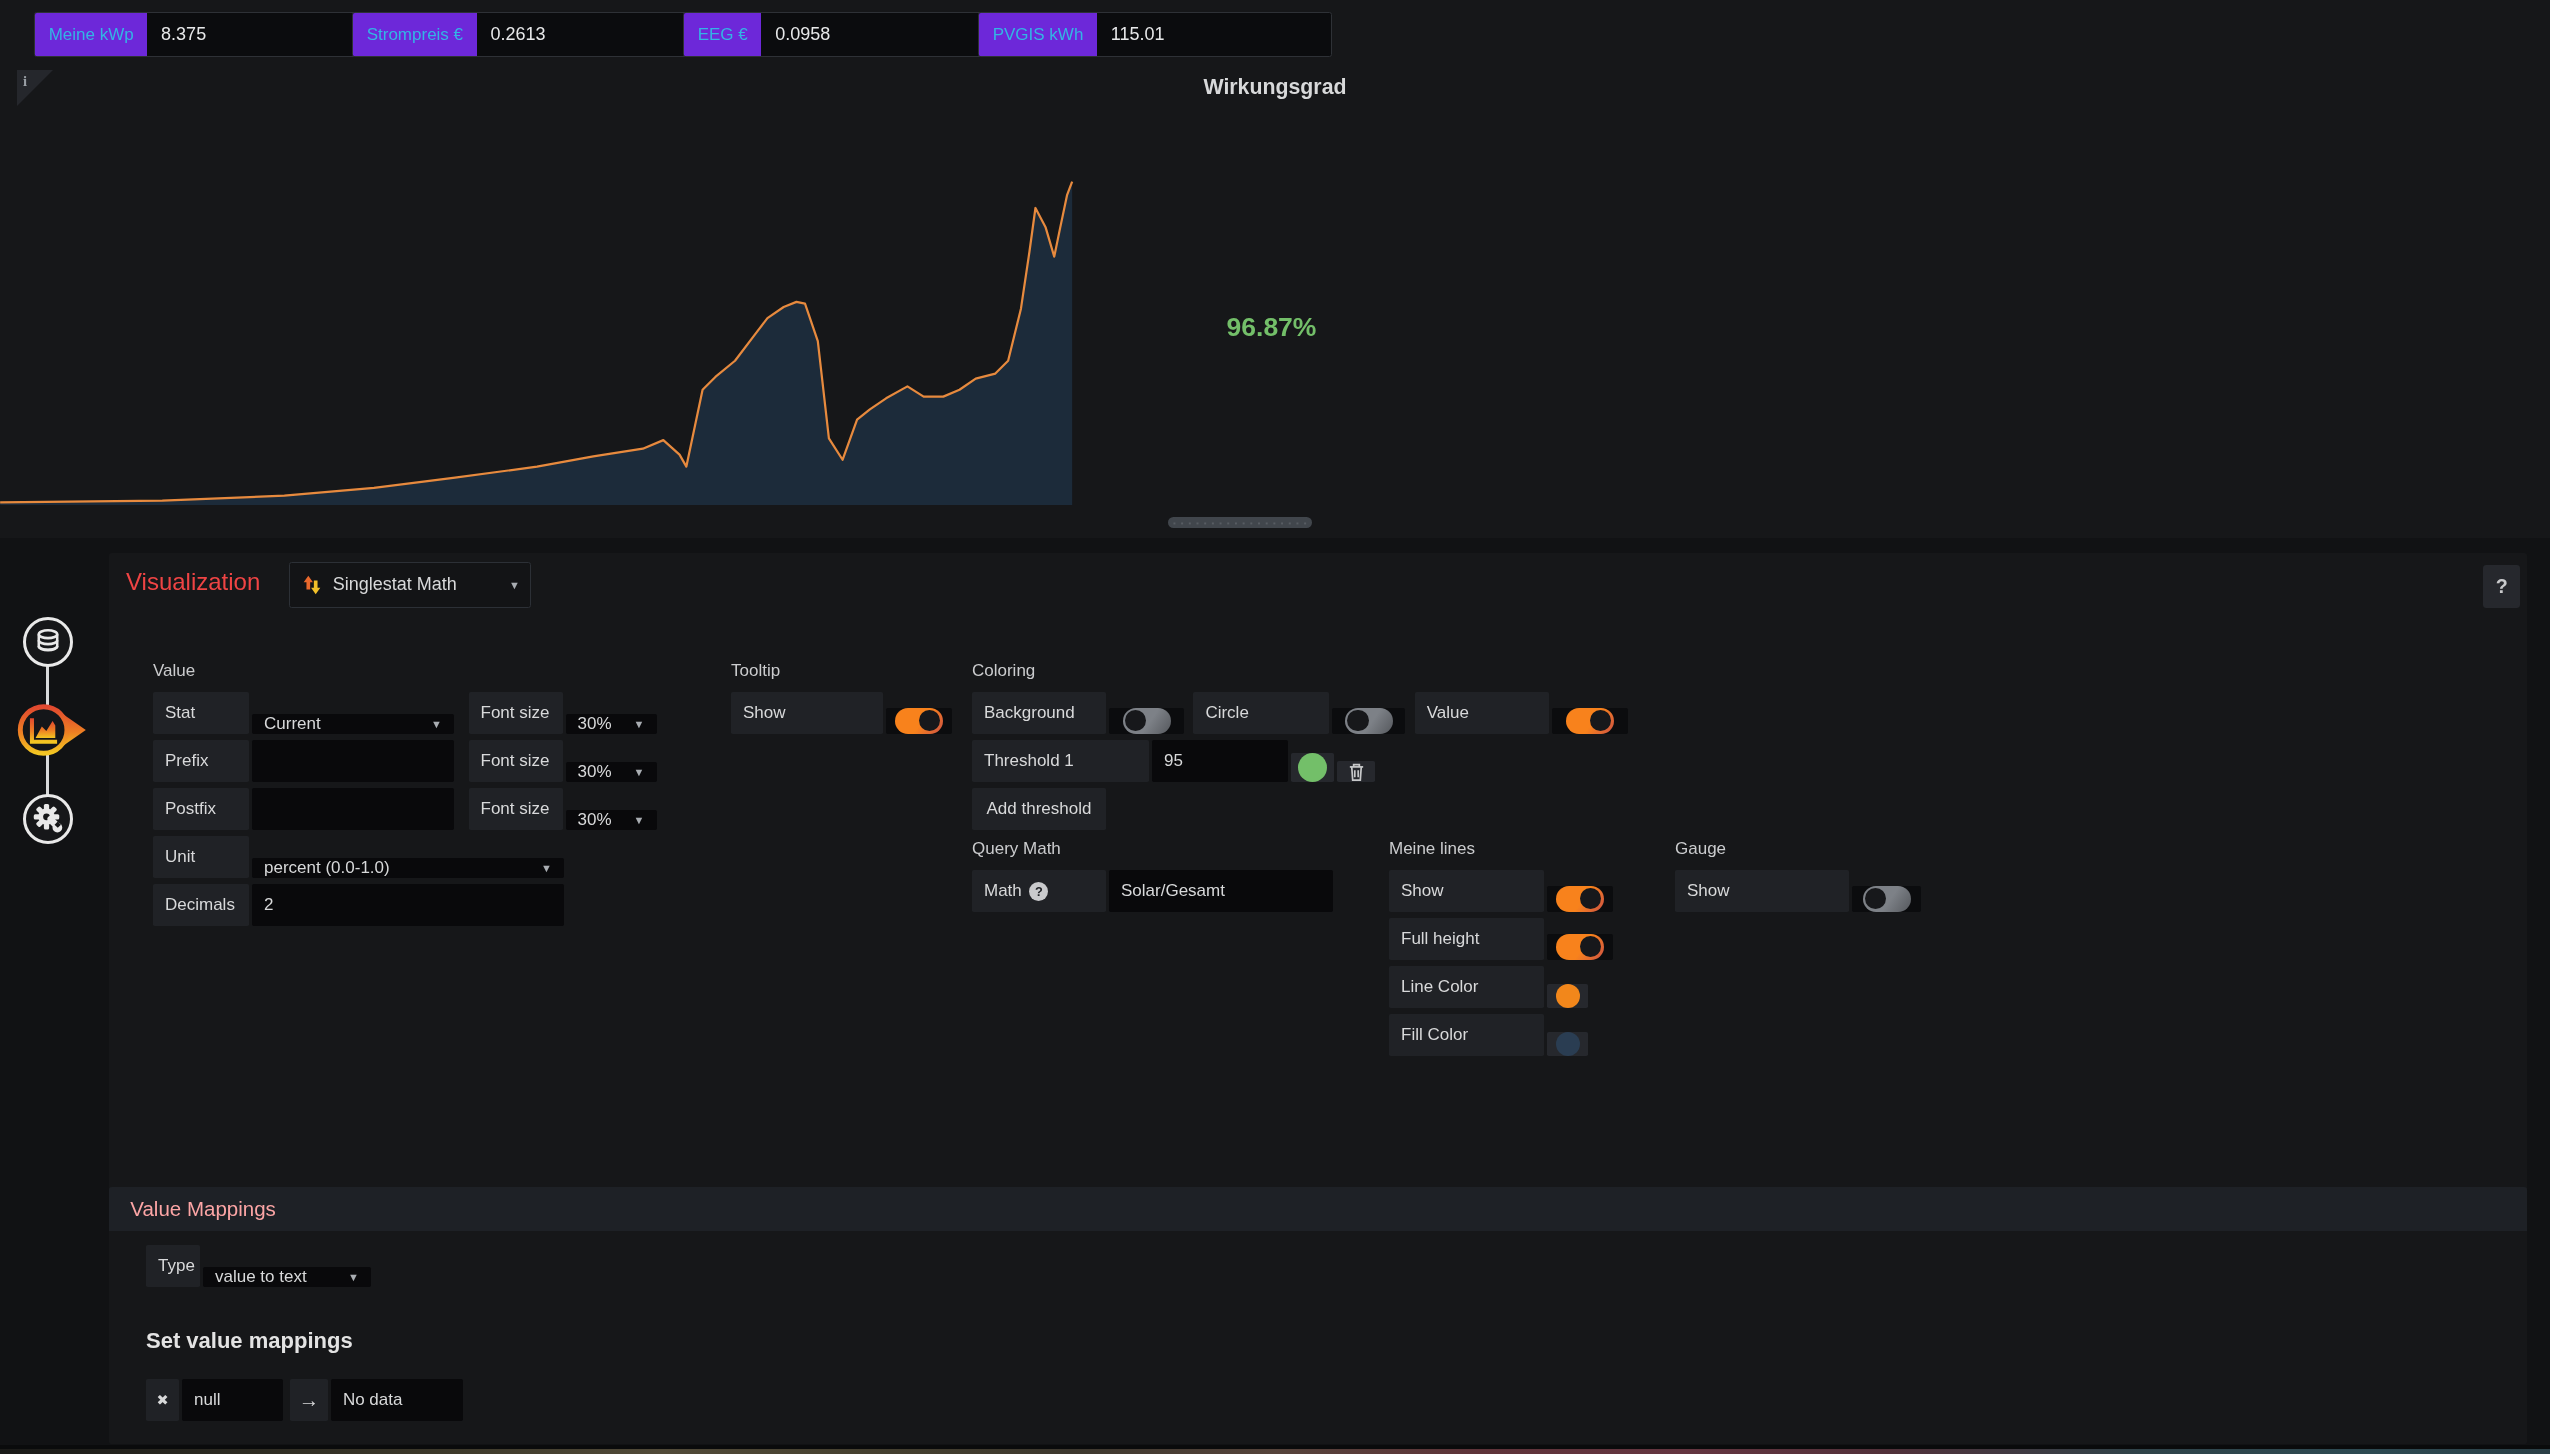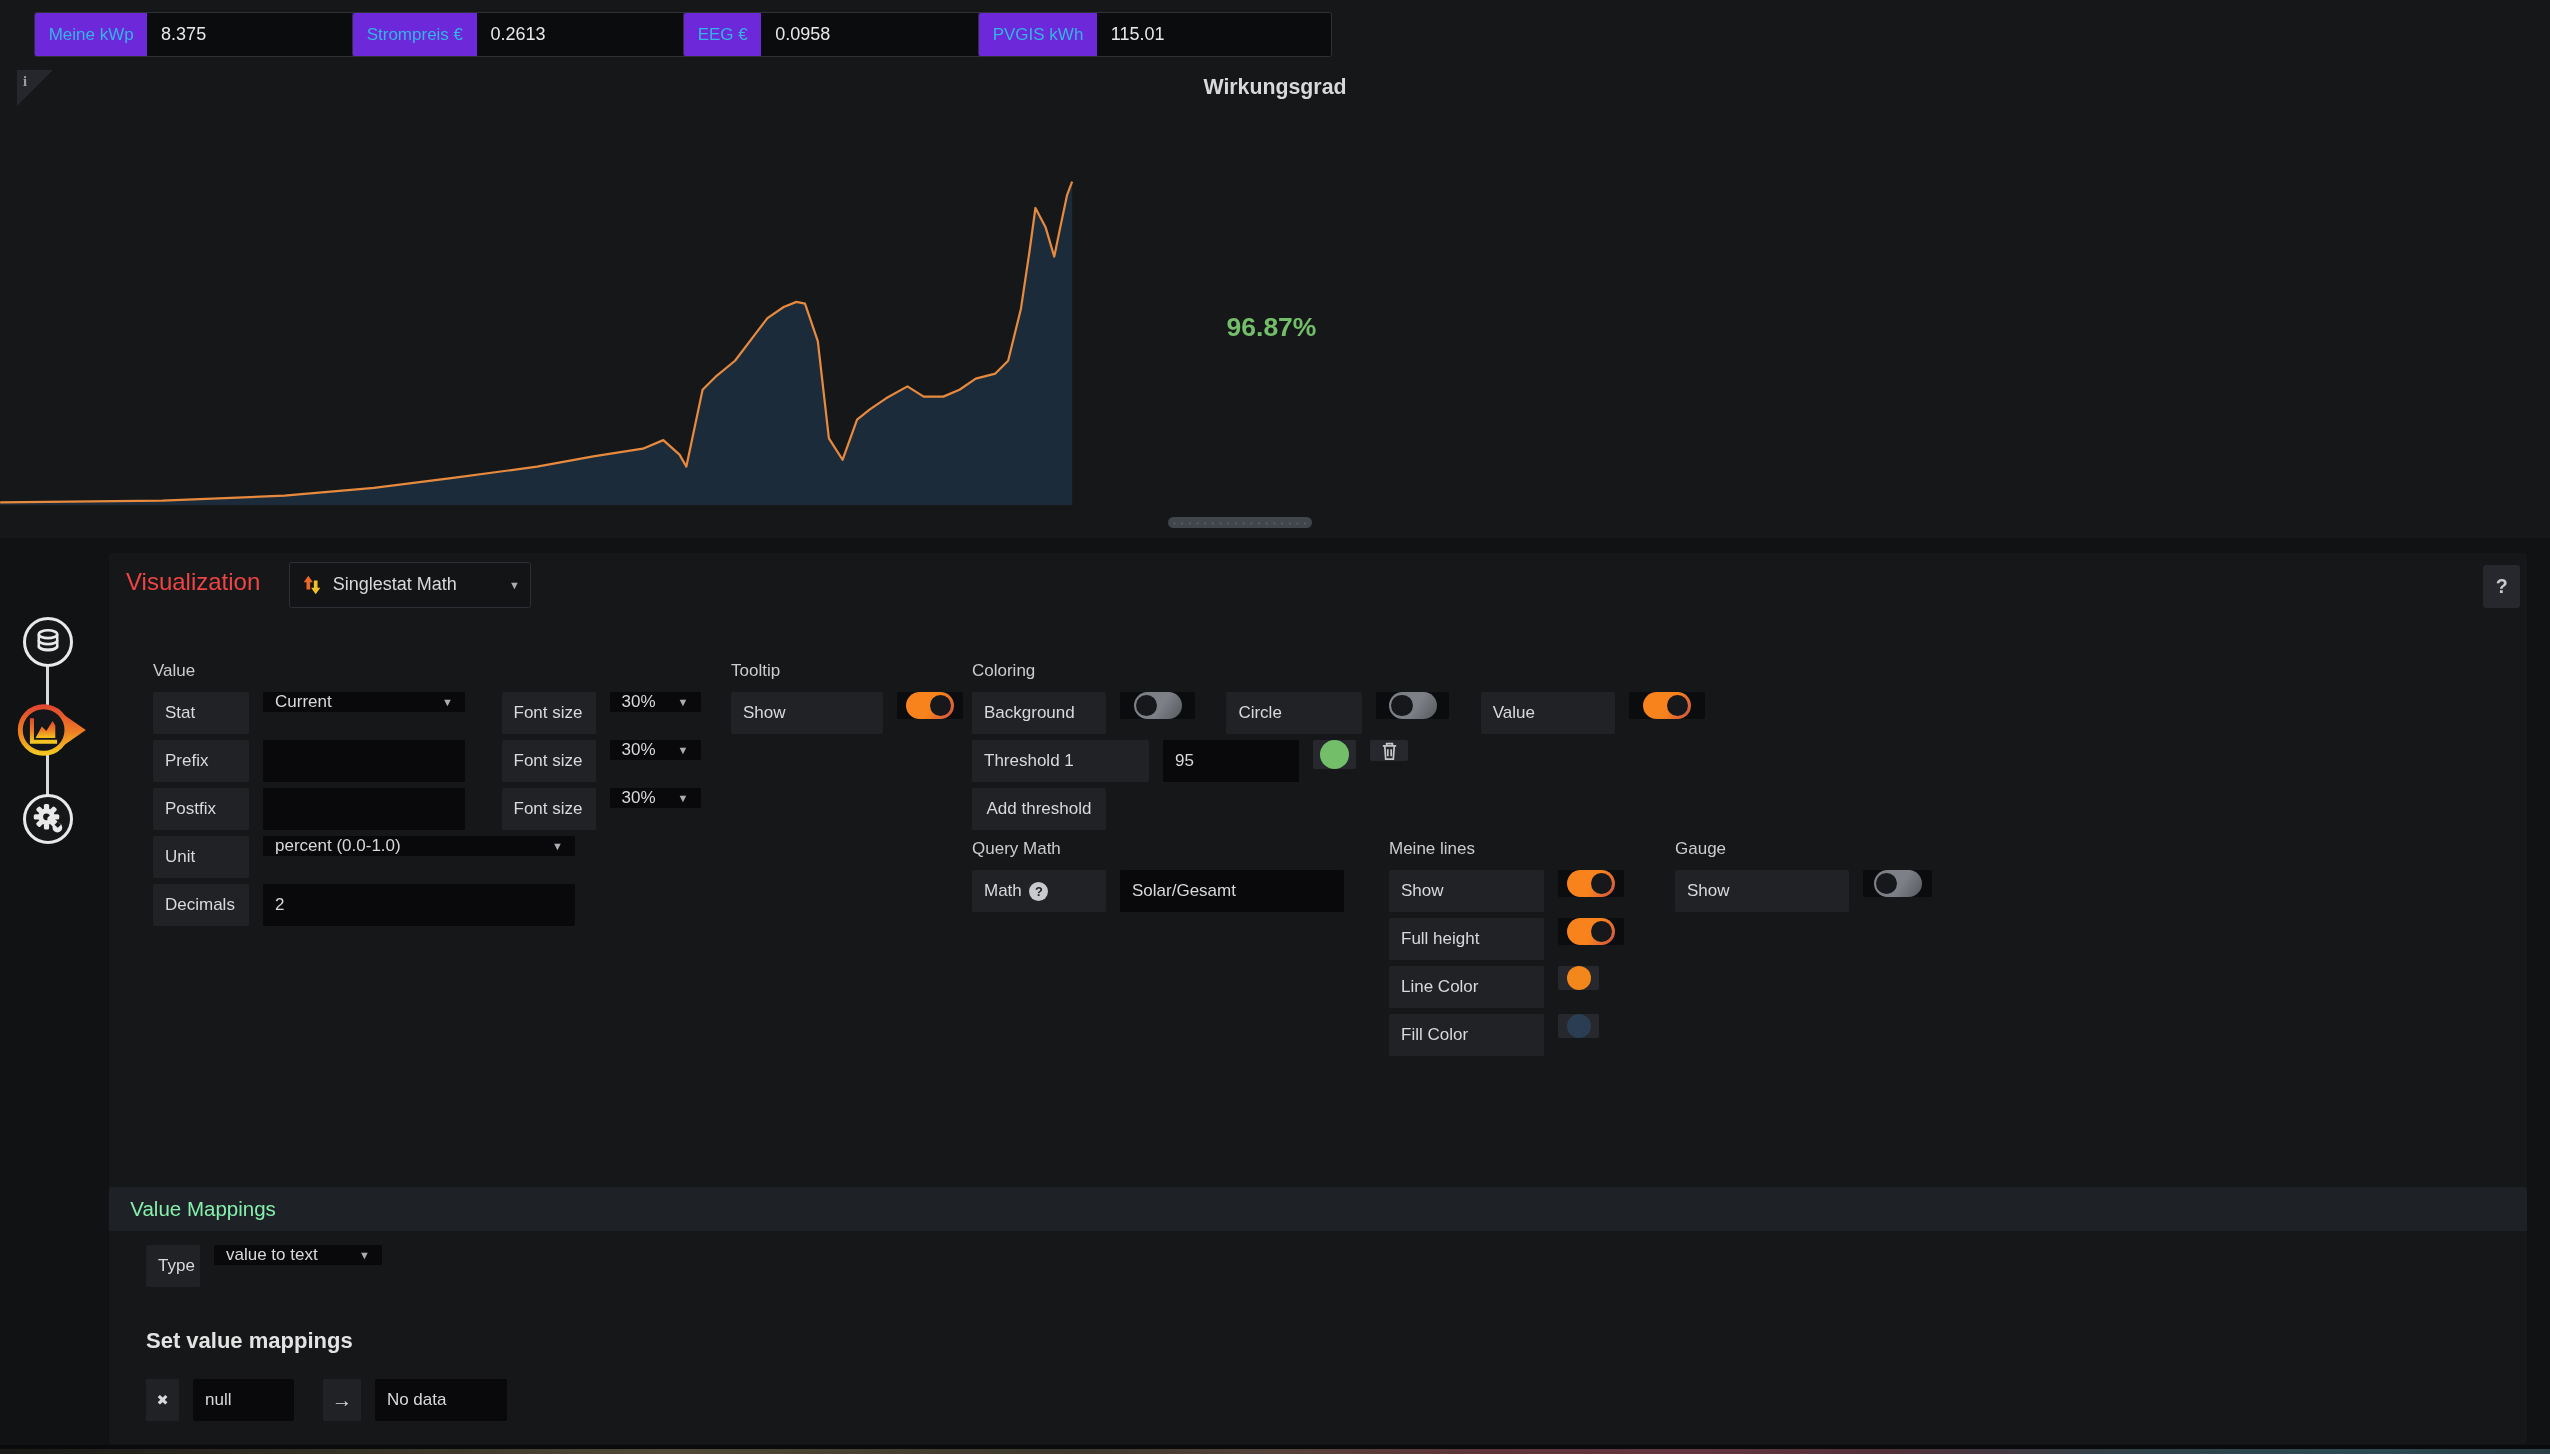--- a/index.html
+++ b/index.html
@@ -18,37 +18,37 @@
   
   .editor-bg{position:absolute;left:0;top:538px;width:2550px;height:907px;background:#111214;}
   .card{position:absolute;left:109px;top:553px;width:2418px;height:891px;background:#161719;border-radius:2.6px;}
   .sidebar-line{position:absolute;left:46px;top:642px;width:3.4px;height:178px;background:#d8d9da;}
   .tab-circle{position:absolute;width:50px;height:50px;border:3.4px solid #e9e9e9;border-radius:50%;background:#161719;display:flex;align-items:center;justify-content:center;box-sizing:border-box;}
   .viz-header-title{position:absolute;left:17px;top:14.5px;font-size:24px;color:#ef4444;}
   .plugin-select{position:absolute;left:180px;top:8.5px;width:242px;height:46px;border:0.9px solid #2c3036;border-radius:2.6px;display:flex;align-items:center;padding:0 10.2px;box-sizing:border-box;background:#131416;}
   .plugin-select .name{font-size:18px;color:#d8d9da;margin-left:8.5px;flex:1;}
   .help-btn{position:absolute;right:6.8px;top:12px;width:37px;height:43px;background:#26282d;border-radius:3.4px;text-align:center;line-height:43px;font-size:19.6px;font-weight:bold;color:#c9cacc;}
   .sec-title{font-size:17px;color:#cbccce;margin:0 0 11px 0;font-weight:400;}
-  .gf-row{display:flex;gap:14px;height:42px;margin-bottom:6px;align-items:flex-start;}
+  .gf-row{display:flex;gap:3px;height:42px;margin-bottom:6px;align-items:flex-end;}
   .lbl{background:#202226;color:#d8d9da;font-size:17px;line-height:42px;padding:0 12px;border-radius:1.7px;white-space:nowrap;box-sizing:border-box;}
   .inp{background:#09090b;color:#d8d9da;font-size:17px;height:42px;line-height:42px;padding:0 12px;border:none;outline:none;border-radius:1.7px;box-sizing:border-box;font-family:"Liberation Sans",sans-serif;}
   .sel{background:#09090b;color:#d8d9da;font-size:17px;padding:0 12px;border-radius:1.7px;display:flex;justify-content:space-between;align-items:center;box-sizing:border-box;cursor:pointer;}
   .caret{font-size:11px;color:#a9adb2;margin-left:10.2px;}
   .swbox{background:#0b0c0e;border-radius:1.7px;display:flex;align-items:center;justify-content:center;box-sizing:border-box;}
   .switch{width:48px;height:26.5px;border-radius:13.7px;position:relative;}
   .switch .knob{position:absolute;top:2.6px;width:21.3px;height:21.3px;border-radius:50%;background:#17181b;}
   .switch.on{background:linear-gradient(125deg,#f8821c 55%,#cc5244);}
   .switch.on .knob{right:2.6px;}
   .switch.off{background:linear-gradient(125deg,#7d8187 55%,#55585d);}
   .switch.off .knob{left:2.6px;}
   .color-dot{border-radius:50%;}
   .btn{background:#202226;color:#d8d9da;font-size:17px;line-height:42px;height:42px;padding:0 14.5px;border-radius:1.7px;display:inline-block;cursor:pointer;}
   .help-circle{display:inline-block;width:19px;height:19px;border-radius:50%;background:#c9cacc;color:#202226;font-size:12.8px;font-weight:bold;text-align:center;line-height:19px;margin-left:7.7px;vertical-align:middle;}
   .vm-strip{position:absolute;left:0;top:634px;width:2418px;height:44px;background:#1e2126;border-radius:2.6px 2.6px 0 0;}
-  .vm-strip span{font-size:20.5px;color:#86efac;line-height:44px;margin-left:21.3px;}
+  .vm-strip span{font-size:20.5px;color:#fca5a5;line-height:44px;margin-left:21.3px;}
   .vm-sub{position:absolute;left:37px;top:775px;font-size:22px;font-weight:bold;color:#e3e3e3;}
   .bottom-gap{position:absolute;left:0;top:1445px;width:2550px;height:4.3px;background:#0a0b0c;}
   .bottom-strip{position:absolute;left:0;top:1449px;width:2550px;height:6px;
     background:linear-gradient(90deg,#1a1a18 0%,#3e3a2b 18%,#514a38 26%,#45402f 34%,#3d382e 42%,#55433a 50%,#5e3339 58%,#643540 66%,#513039 74%,#2f4349 84%,#2d4a52 93%,#2b3f46 100%);}
 </style>
 </head>
 <body>
 
 <div id="app">
 

